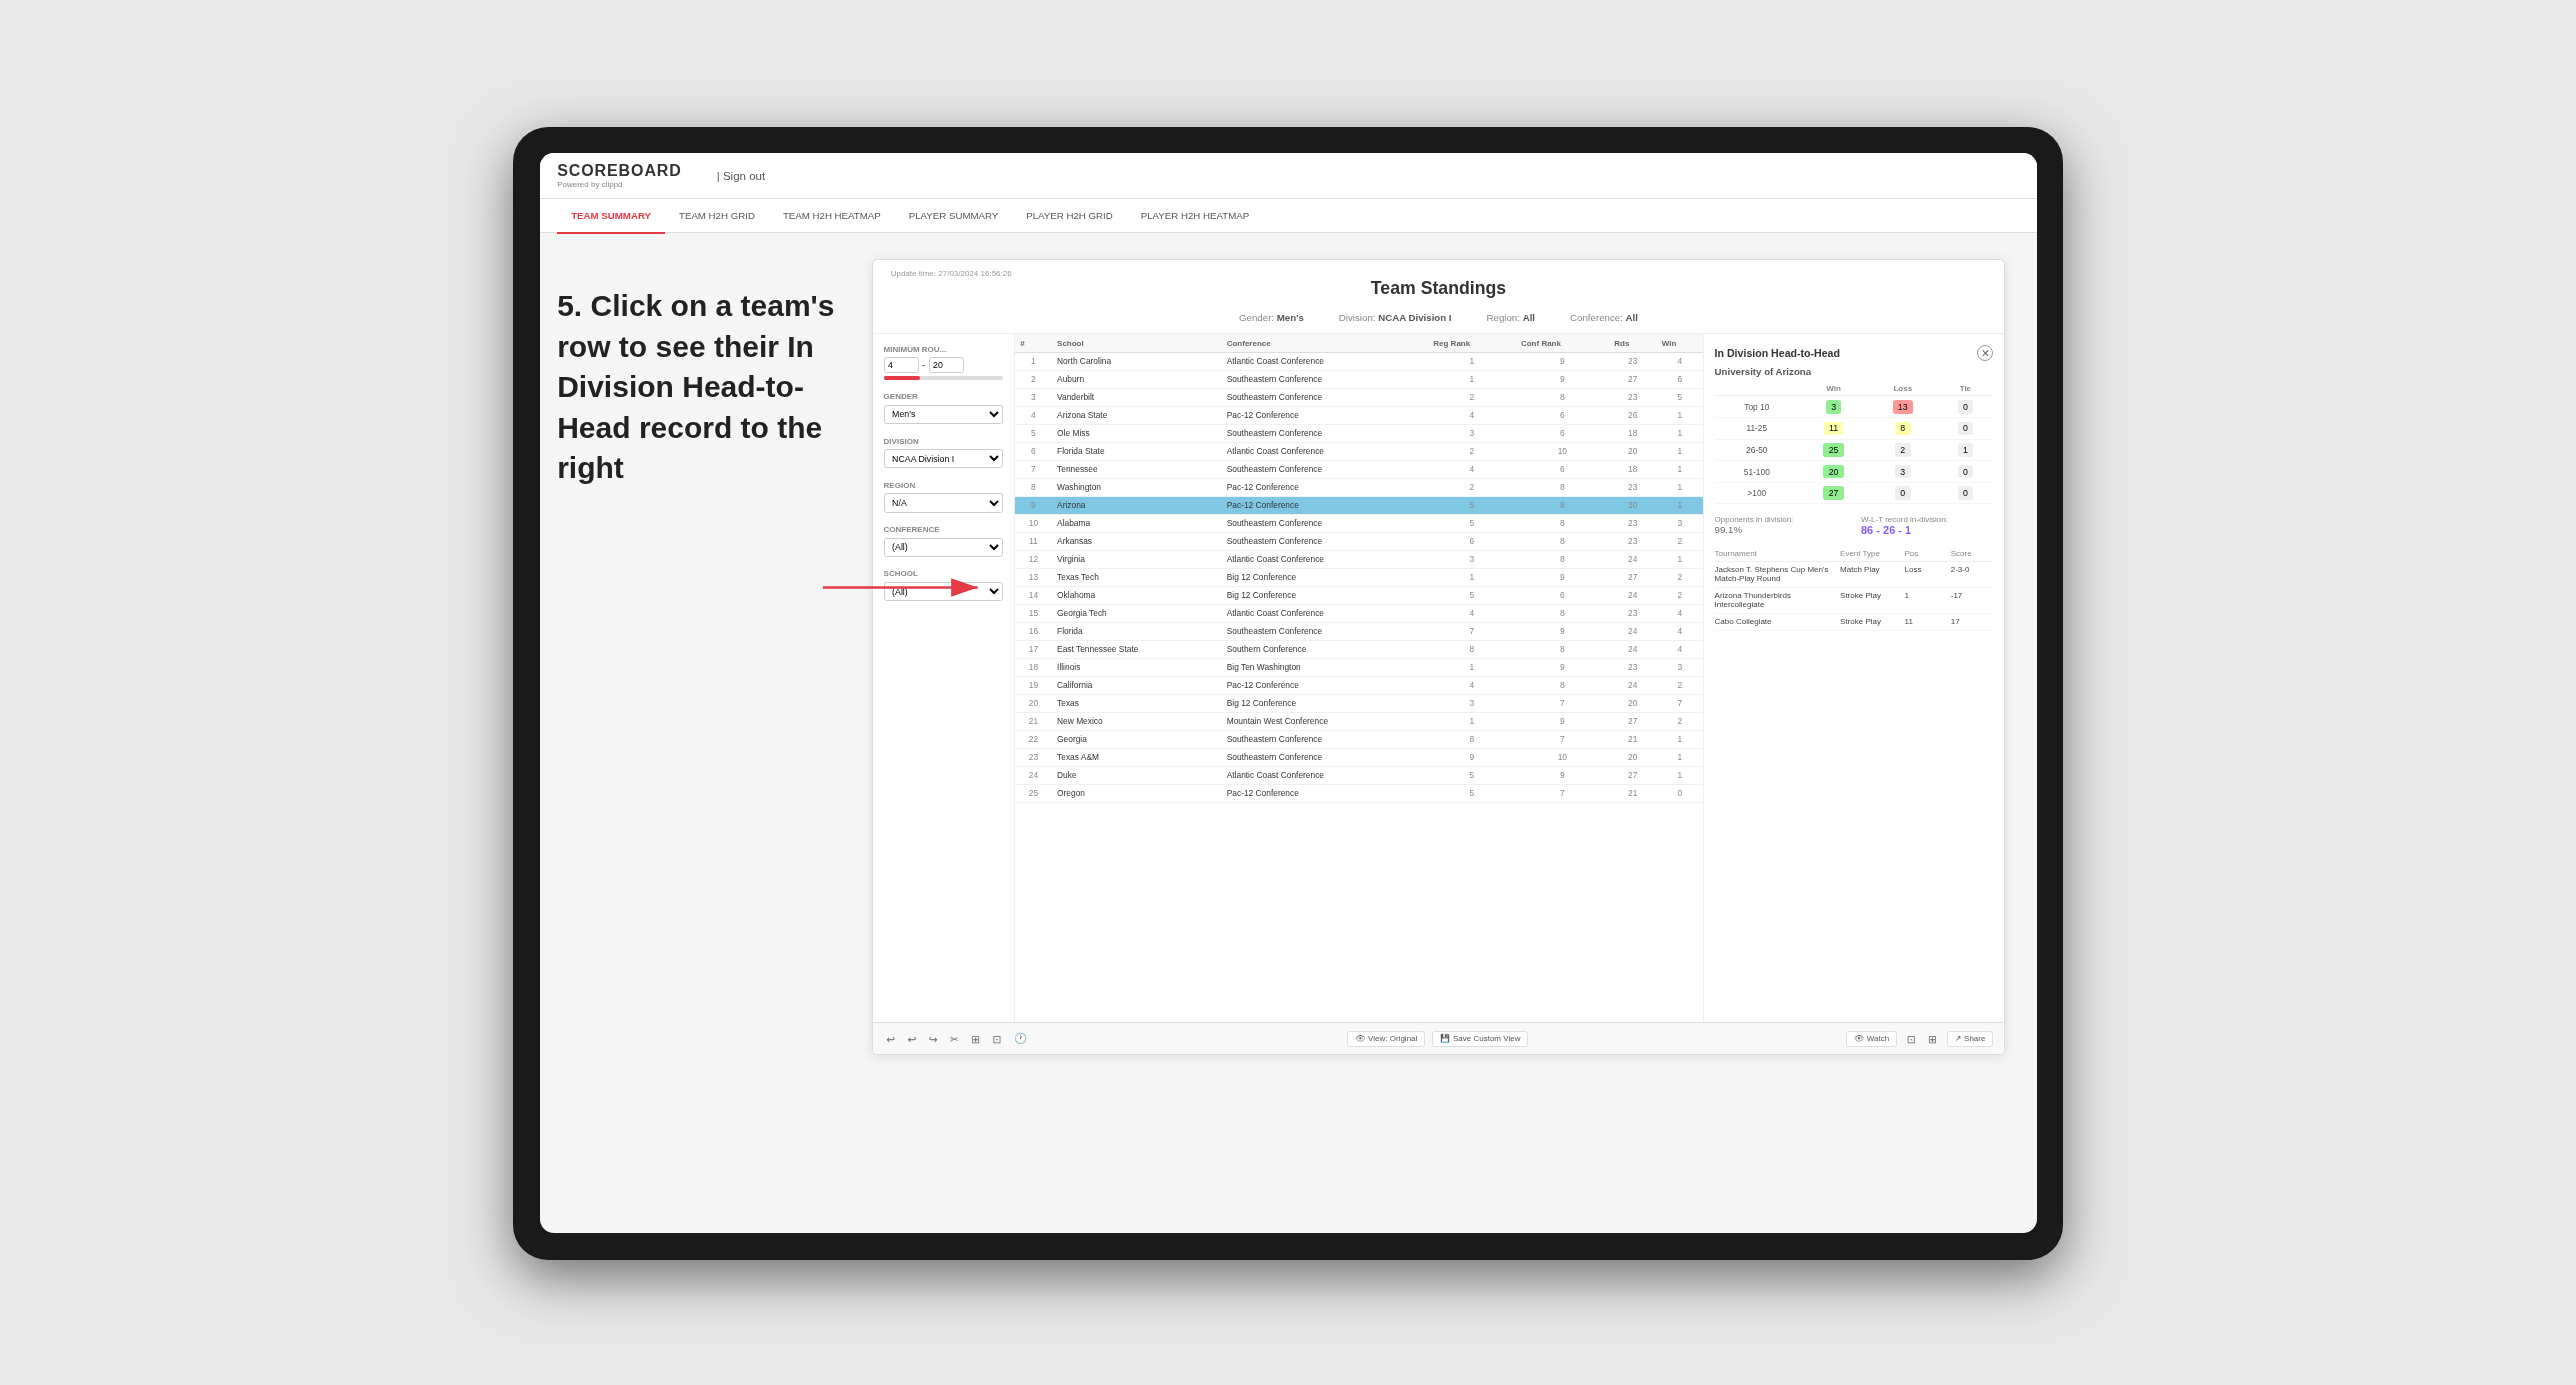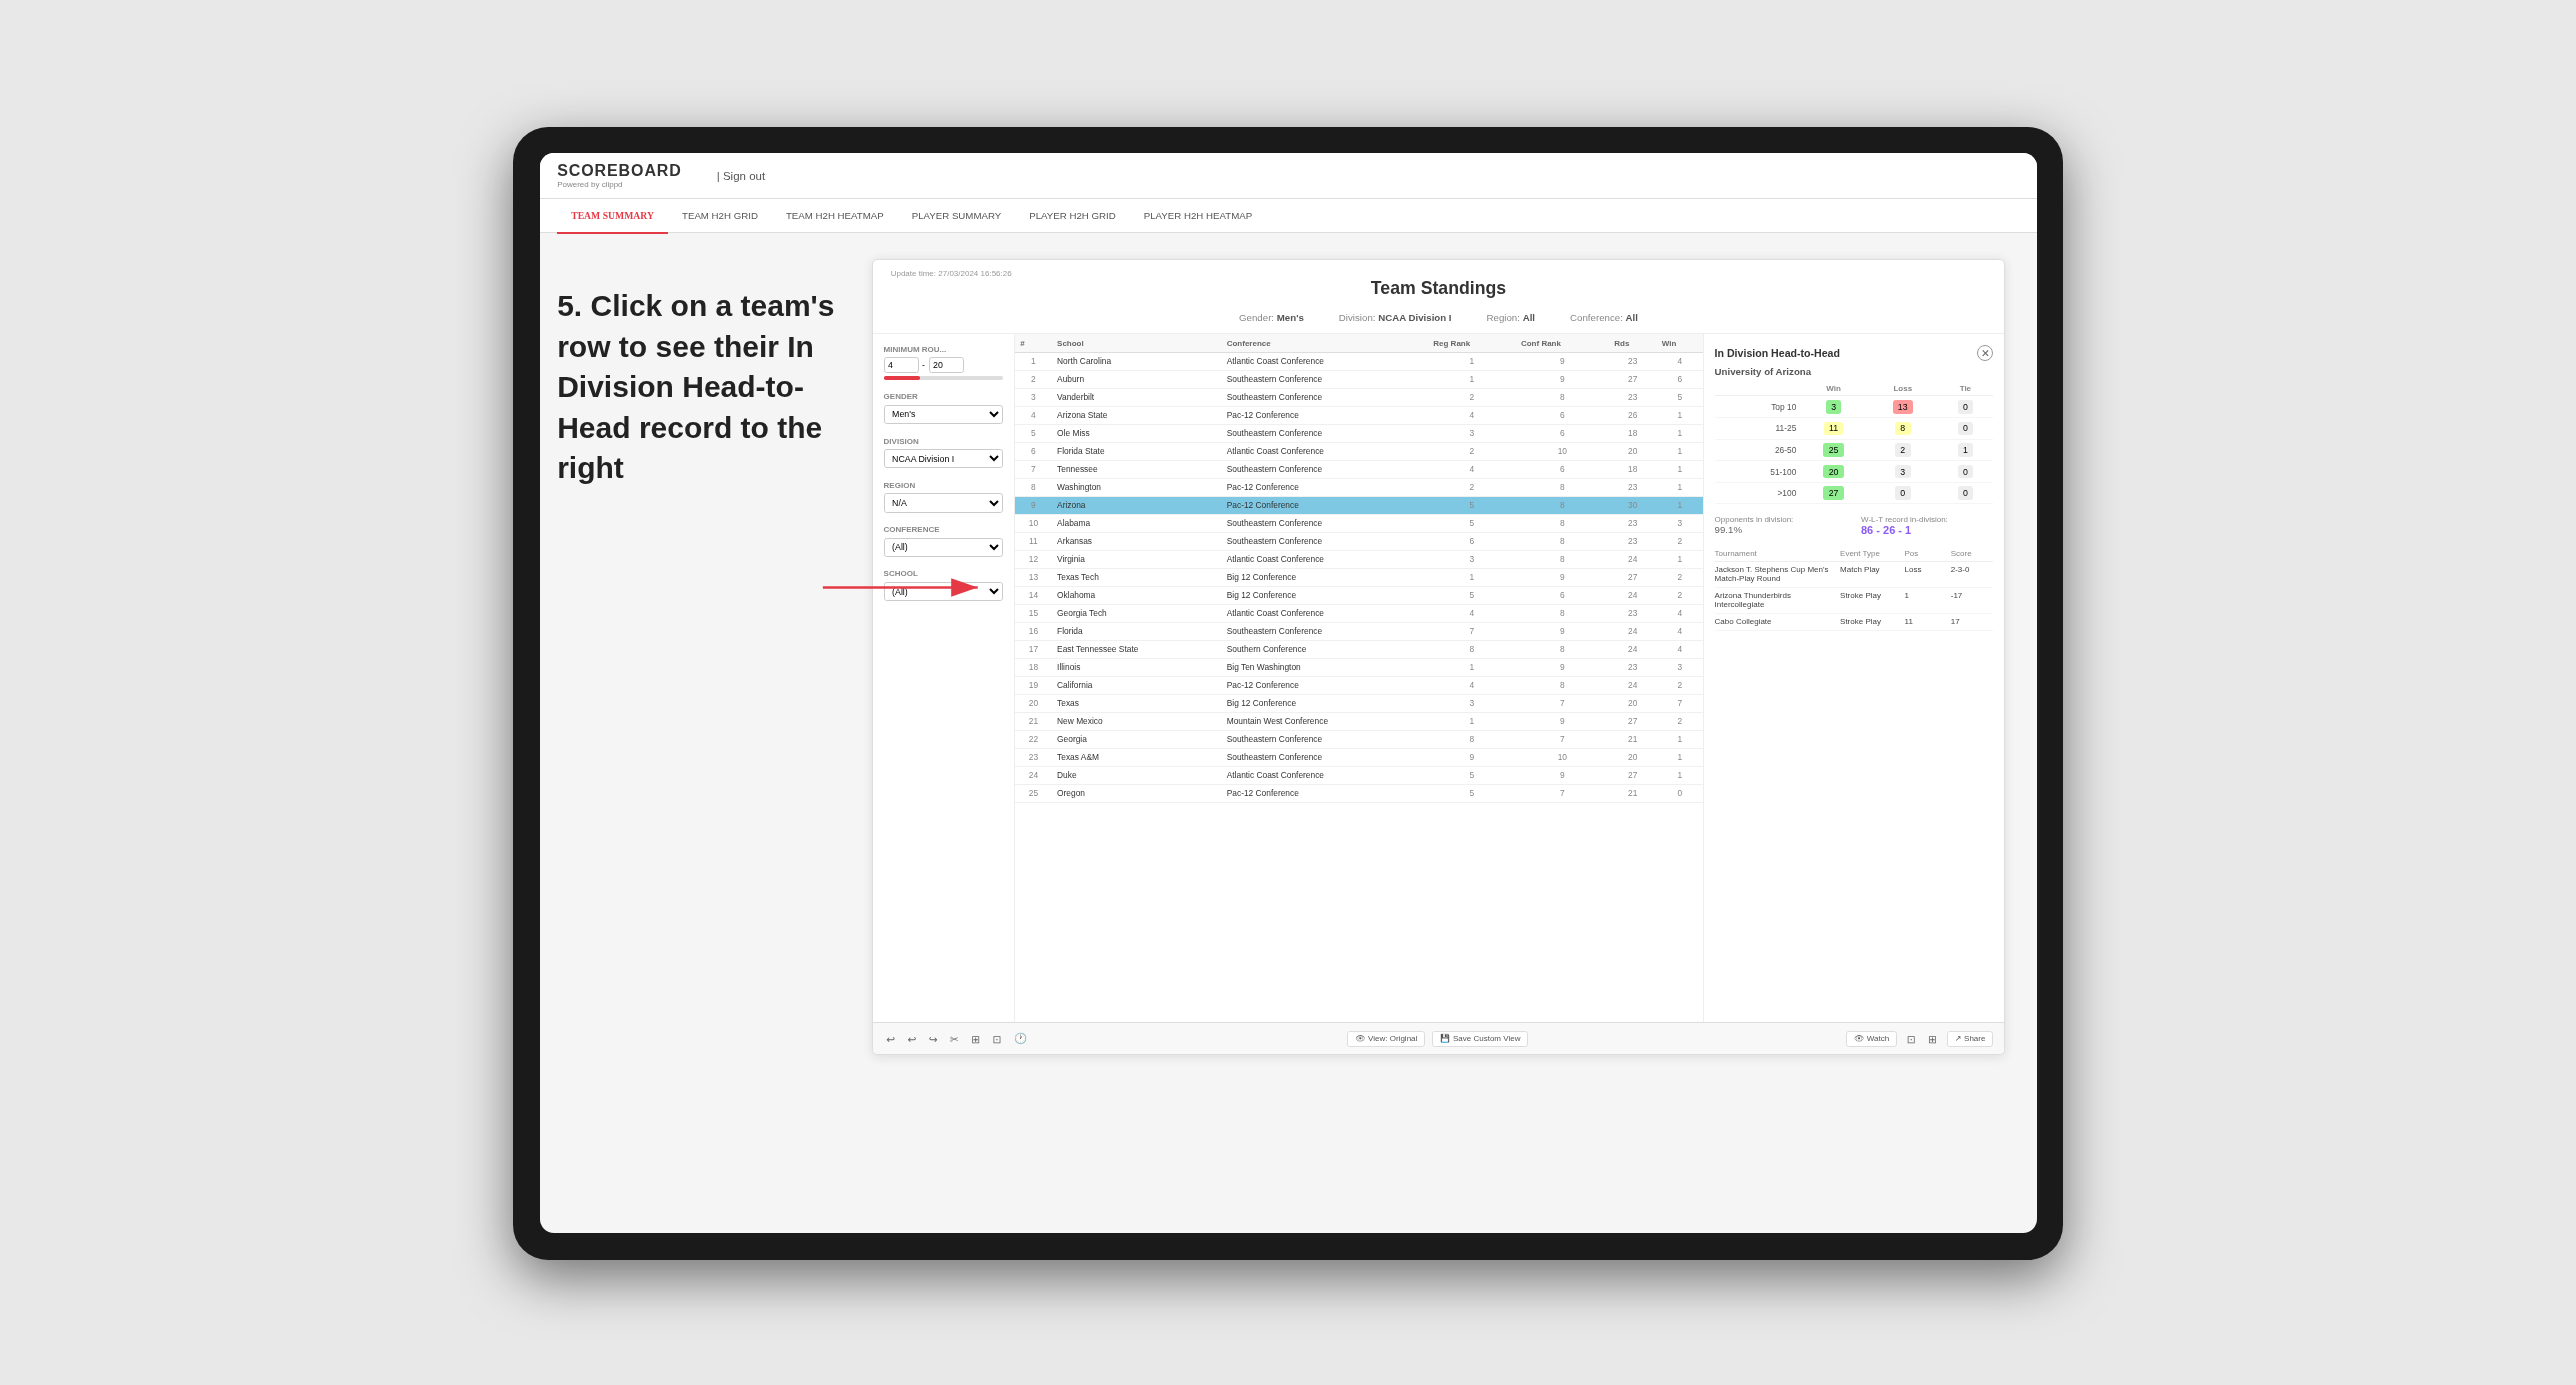--- a/index.html
+++ b/index.html
@@ -109,21 +109,20 @@
       align-items: center;
       text-decoration: none;
       border-bottom: 2.7px solid transparent;
       margin-bottom: -1.8px;
     }
 
     .sub-nav-link.active {
       color: #e63946;
       border-bottom: 2.7px solid #e63946;
       font-weight: bold;
-      font-family: Liberation Serif, serif;
     }
 
     
     .main-content {
       flex: 1;
       overflow: hidden;
       position: relative;
       padding: 17.7px;
       display: flex;
       align-items: flex-start;
@@ -353,21 +352,21 @@
     }
 
     .h2h-table td {
       text-align: center;
       font-size: 8.8px;
       padding: 3.5px 2.7px;
       border-bottom: 0.9px solid #f5f5f5;
     }
 
     .h2h-table td.rank-label {
-      text-align: right;
+      text-align: center;
       color: #555;
       font-size: 8.4px;
     }
 
     .cell-green { background: #90ee90; border-radius: 2.7px; }
     .cell-red { background: #ff9999; border-radius: 2.7px; }
     .cell-yellow { background: #ffffaa; border-radius: 2.7px; }
     .cell-gray { background: #eeeeee; border-radius: 2.7px; }
 
     .h2h-stats {

